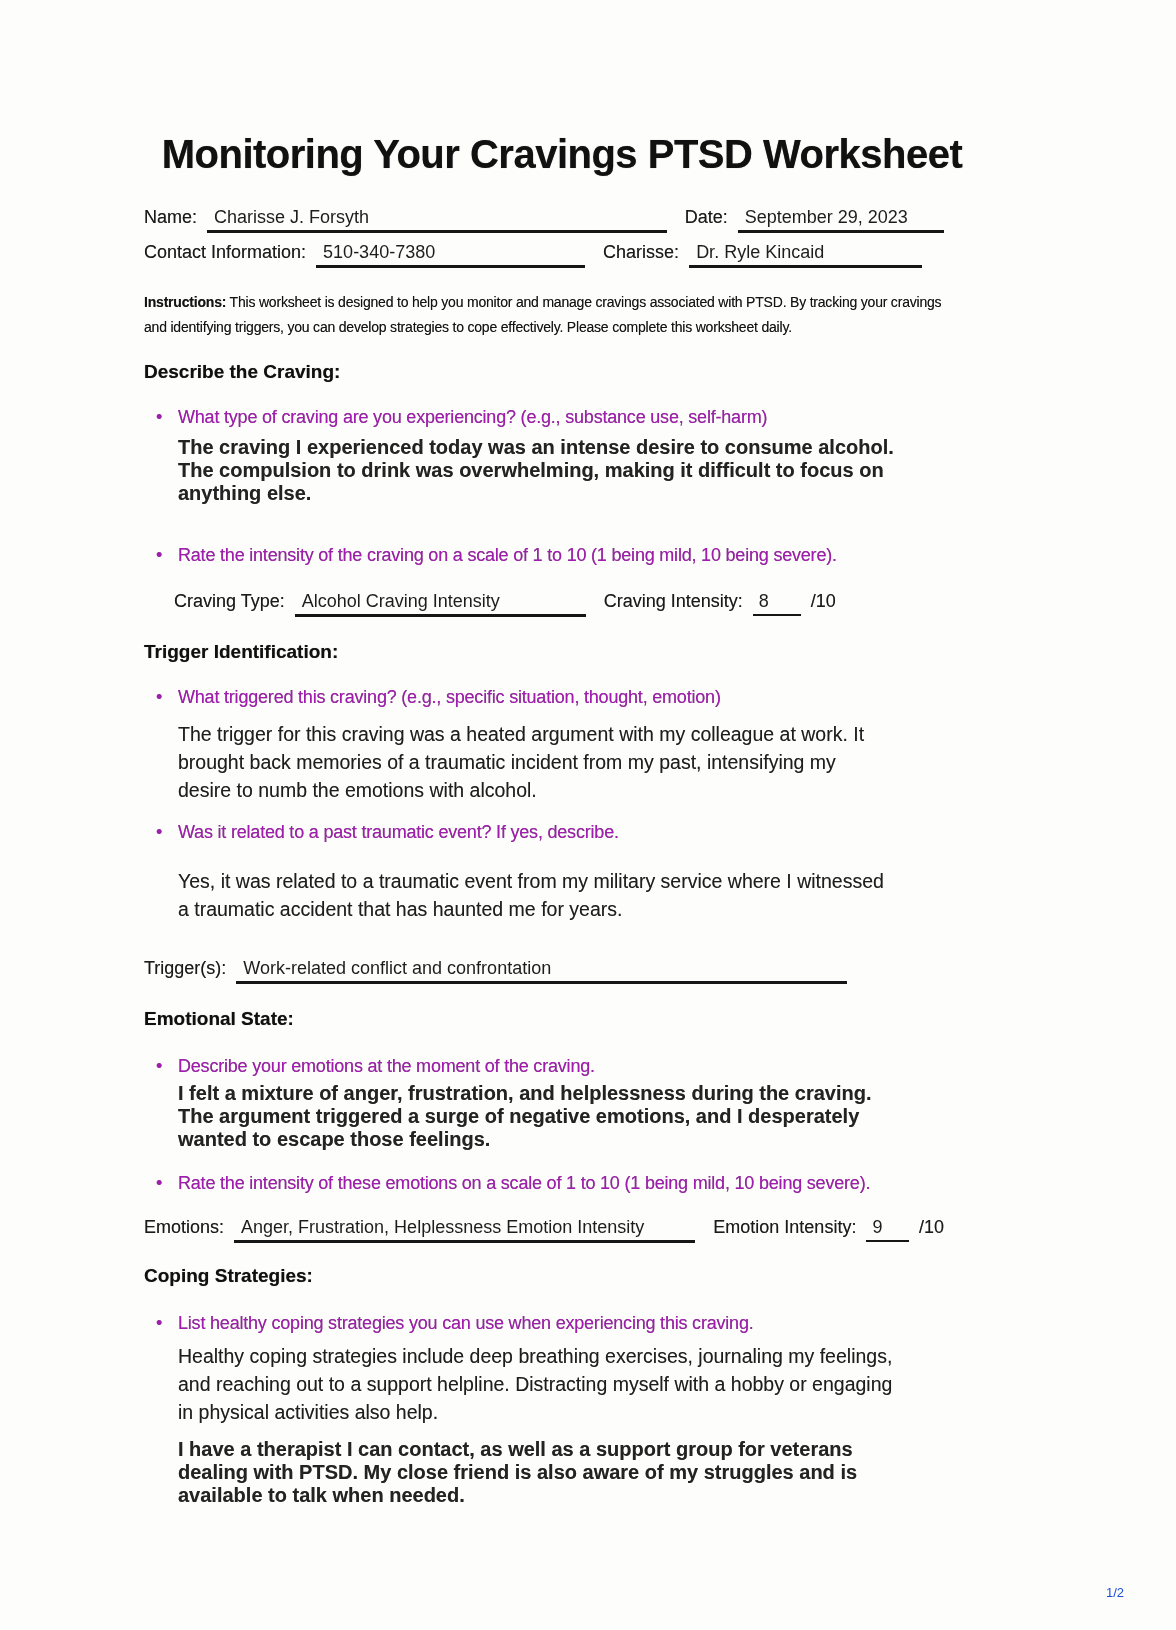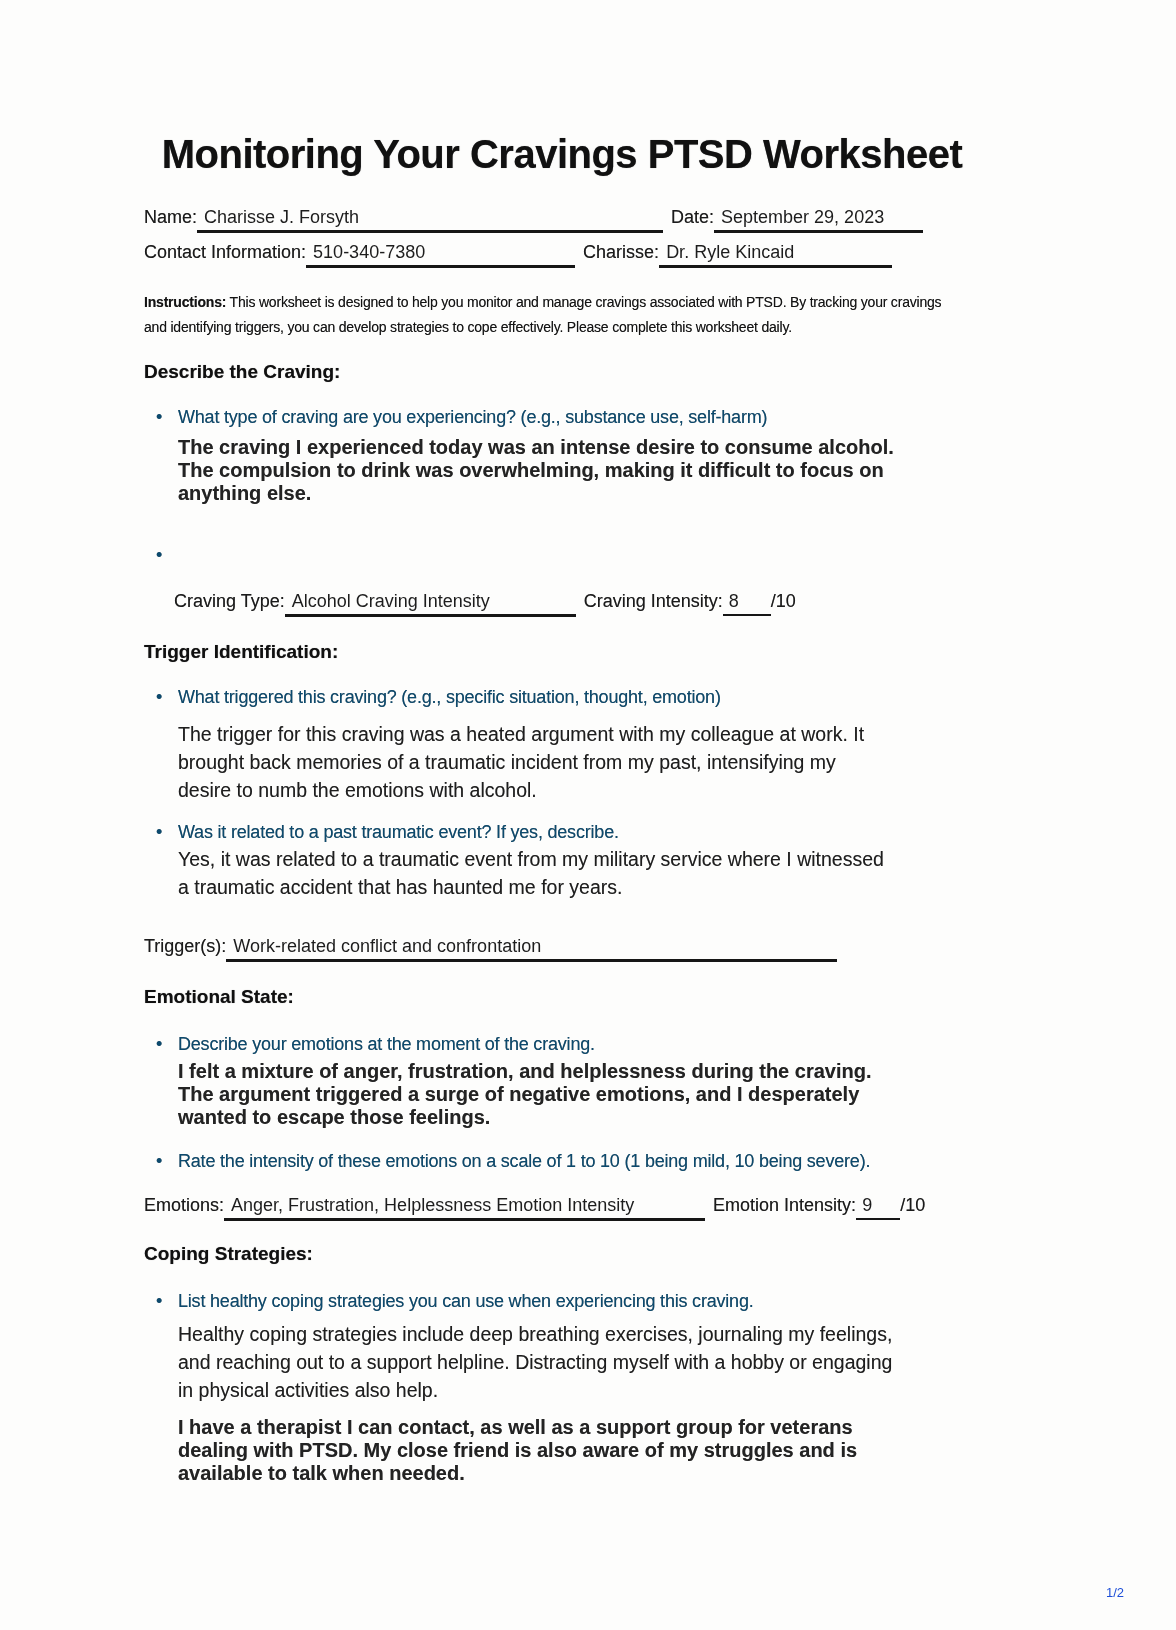--- a/index.html
+++ b/index.html
@@ -29,20 +29,21 @@
     font-weight:bold;
     letter-spacing:-0.5px;
     color:#111;
     text-shadow:0 0 0.7px rgba(17,17,17,0.6);
   }
   .row{
     display:flex;
     align-items:baseline;
     font-size:18px;
     white-space:nowrap;
+    gap:10px;
   }
   .lbl{
     color:#1b1b1b;
     text-shadow:0 0 0.6px rgba(20,20,20,0.5);
   }
   .fill{
     display:inline-block;
     border-bottom:3px solid #161616;
     padding:0 4px 2px 7px;
     line-height:22px;
@@ -68,21 +69,21 @@
     color:#141414;
     letter-spacing:-0.2px;
     text-shadow:0 0 0.6px rgba(20,20,20,0.5);
   }
   .instructions .ilabel{font-weight:bold;}
   .bullet{
     display:flex;
     margin-left:12px;
     font-size:18px;
     letter-spacing:-0.2px;
-    color:#0c4a6e;
+    color:#a21caf;
     text-shadow:0 0 0.6px rgba(23,23,23,0.5);
   }
   .bullet .dot{
     width:22px;
     flex:0 0 22px;
   }
   .bullet .dot::before{content:"\2022";}
   .answer-sm{
     margin-left:34px;
     max-width:732px;
@@ -106,21 +107,21 @@
     right:52px;
     bottom:30px;
     font-size:13px;
     color:#1d4ed8;
   }
   
   .mt130{margin-top:130px}.mt40{margin-top:40px}.mt34{margin-top:34px}
   .mt30{margin-top:30px}.mt28{margin-top:28px}.mt26{margin-top:26px}
   .mt24{margin-top:24px}.mt22{margin-top:22px}.mt20{margin-top:8px}
   .mt18{margin-top:18px}.mt12{margin-top:12px}.mt8{margin-top:8px}
-  .mt6{margin-top:2px}.mt5{margin-top:5px}
+  .mt6{margin-top:24px}.mt5{margin-top:5px}
   .gap8{margin-left:8px}
 </style>
 </head>
 <body>
 
 <div class="page">
   <div class="content">
 
     <div class="title mt130">Monitoring Your Cravings PTSD Worksheet</div>
 
@@ -145,20 +146,21 @@
     <div class="heading mt22">Describe the Craving:</div>
 
     <div class="bullet mt24">
       <span class="dot"></span>
       <span>What type of craving are you experiencing? (e.g., substance use, self-harm)</span>
     </div>
     <div class="answer-sm mt8">The craving I experienced today was an intense desire to consume alcohol. The compulsion to drink was overwhelming, making it difficult to focus on anything else.</div>
 
     <div class="bullet mt40">
       <span class="dot"></span>
+      <span>Rate the intensity of the craving on a scale of 1 to 10 (1 being mild, 10 being severe).</span>
     </div>
 
     <div class="row indent mt24">
       <span class="lbl">Craving Type:</span>
       <span class="fill" style="width:280px"><span>Alcohol Craving Intensity</span></span>
       <span class="lbl gap8">Craving Intensity:</span>
       <span class="fill-sm" style="width:38px"><span>8</span></span>
       <span class="lbl">/10</span>
     </div>
 

